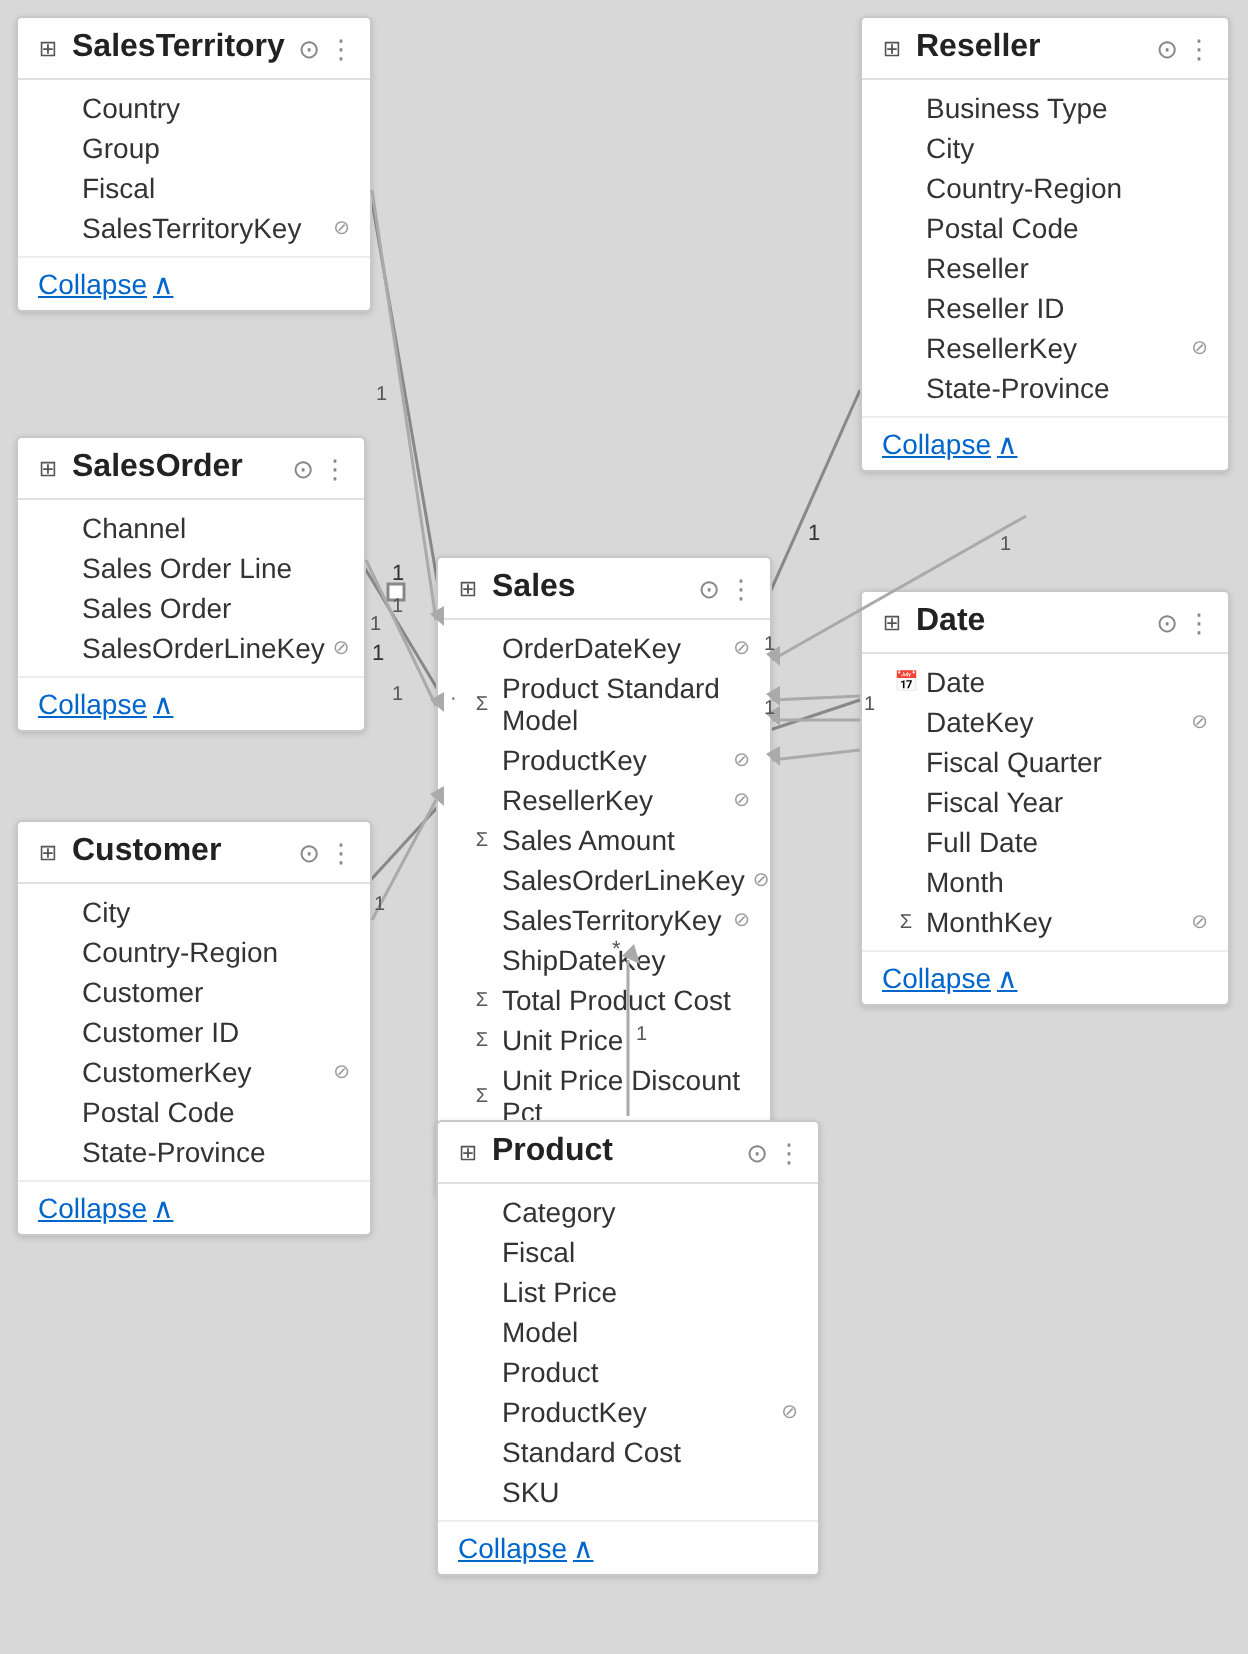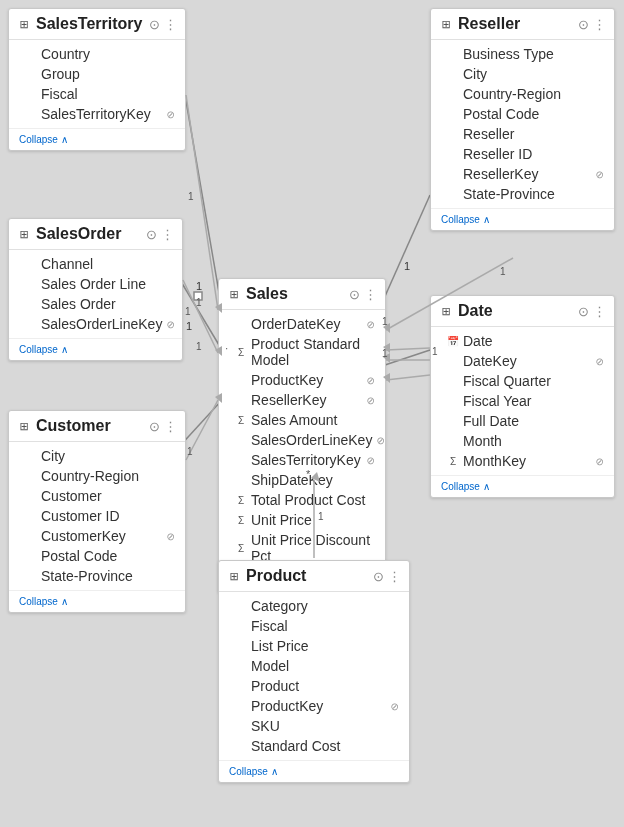--- a/index.html
+++ b/index.html
@@ -83,25 +83,26 @@
     }
     .field-key-icon {
       font-size: 10px;
       color: #999;
       margin-left: auto;
     }
     .collapse-row {
       padding: 5px 10px;
       border-top: 1px solid #eee;
       color: #0066cc;
-      font-size: 10px;
+      font-size: 14px;
       cursor: pointer;
       display: flex;
       align-items: center;
       gap: 3px;
+      text-decoration: underline;
     }
 
     
     .connectors {
       position: absolute;
       top: 0; left: 0;
       width: 624px;
       height: 827px;
       pointer-events: none;
     }
@@ -453,25 +454,25 @@
         <span class="field-prefix"></span>
         <span class="field-name">Product</span>
       </div>
       <div class="field-row">
         <span class="field-prefix"></span>
         <span class="field-name">ProductKey</span>
         <span class="field-key-icon">⊘</span>
       </div>
       <div class="field-row">
         <span class="field-prefix"></span>
+        <span class="field-name">Standard Cost</span>
+      </div>
+      <div class="field-row">
+        <span class="field-prefix"></span>
         <span class="field-name">SKU</span>
-      </div>
-      <div class="field-row">
-        <span class="field-prefix"></span>
-        <span class="field-name">Standard Cost</span>
       </div>
     </div>
     <div class="collapse-row">
       <span>Collapse</span>
       <span>∧</span>
     </div>
   </div>
 
   <svg style="position:absolute;top:0;left:0;width:624px;height:827px;pointer-events:none;">
 

